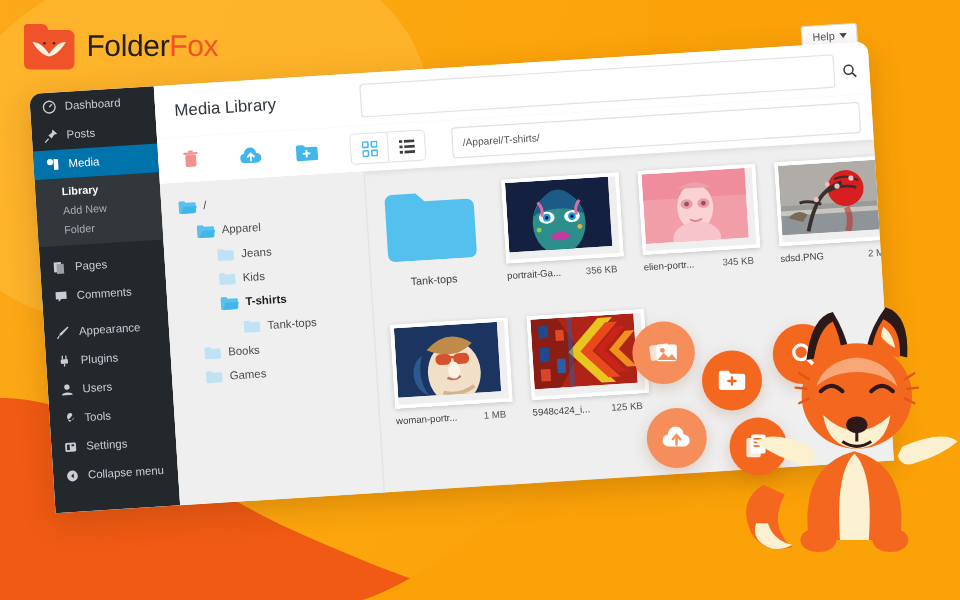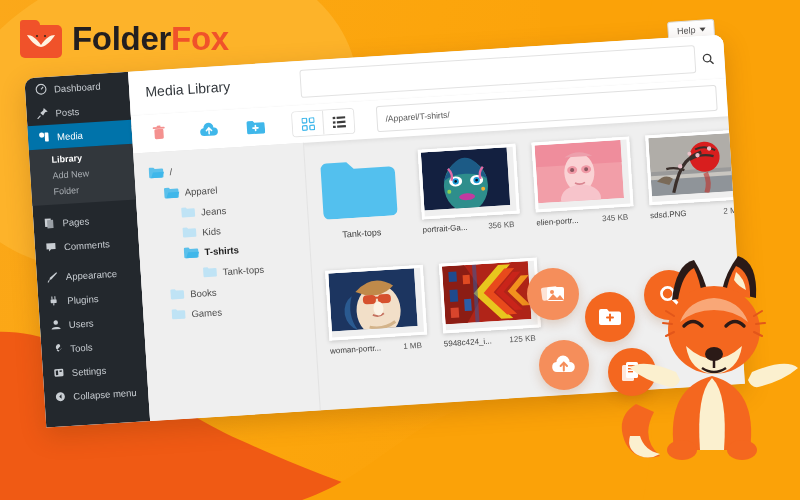--- a/index.html
+++ b/index.html
@@ -18,21 +18,21 @@
   .wave-amber{position:absolute;left:-20px;bottom:-60px;width:900px;height:300px;}
   .wave-right{position:absolute;right:-60px;top:-30px;width:320px;height:600px;
     background:#FBA208;}
 
   
   .logo{position:absolute;left:20px;top:20px;display:flex;align-items:center;gap:10px;z-index:8;}
   .logo-mark{width:42px;height:38px;position:relative;}
   .logo-mark .tab{position:absolute;left:0;top:0;width:20px;height:9px;background:#F0522A;border-radius:3px 5px 0 0;}
   .logo-mark .body{position:absolute;left:0;top:5px;width:42px;height:33px;background:#F0522A;border-radius:5px;}
   .logo-mark svg{position:absolute;left:6px;top:12px;}
-  .logo-text{font-size:33px;font-weight:bold;letter-spacing:-.3px;}
+  .logo-text{font-size:25px;font-weight:normal;letter-spacing:-.3px;}
   .logo-text .a{color:#231F20;}
   .logo-text .b{color:#F0522A;}
 
   
   .window{
     position:absolute;left:34px;top:36px;width:700px;height:370px;
     transform:rotate(-3.6deg);
     transform-origin:50% 50%;
     z-index:5;
   }

